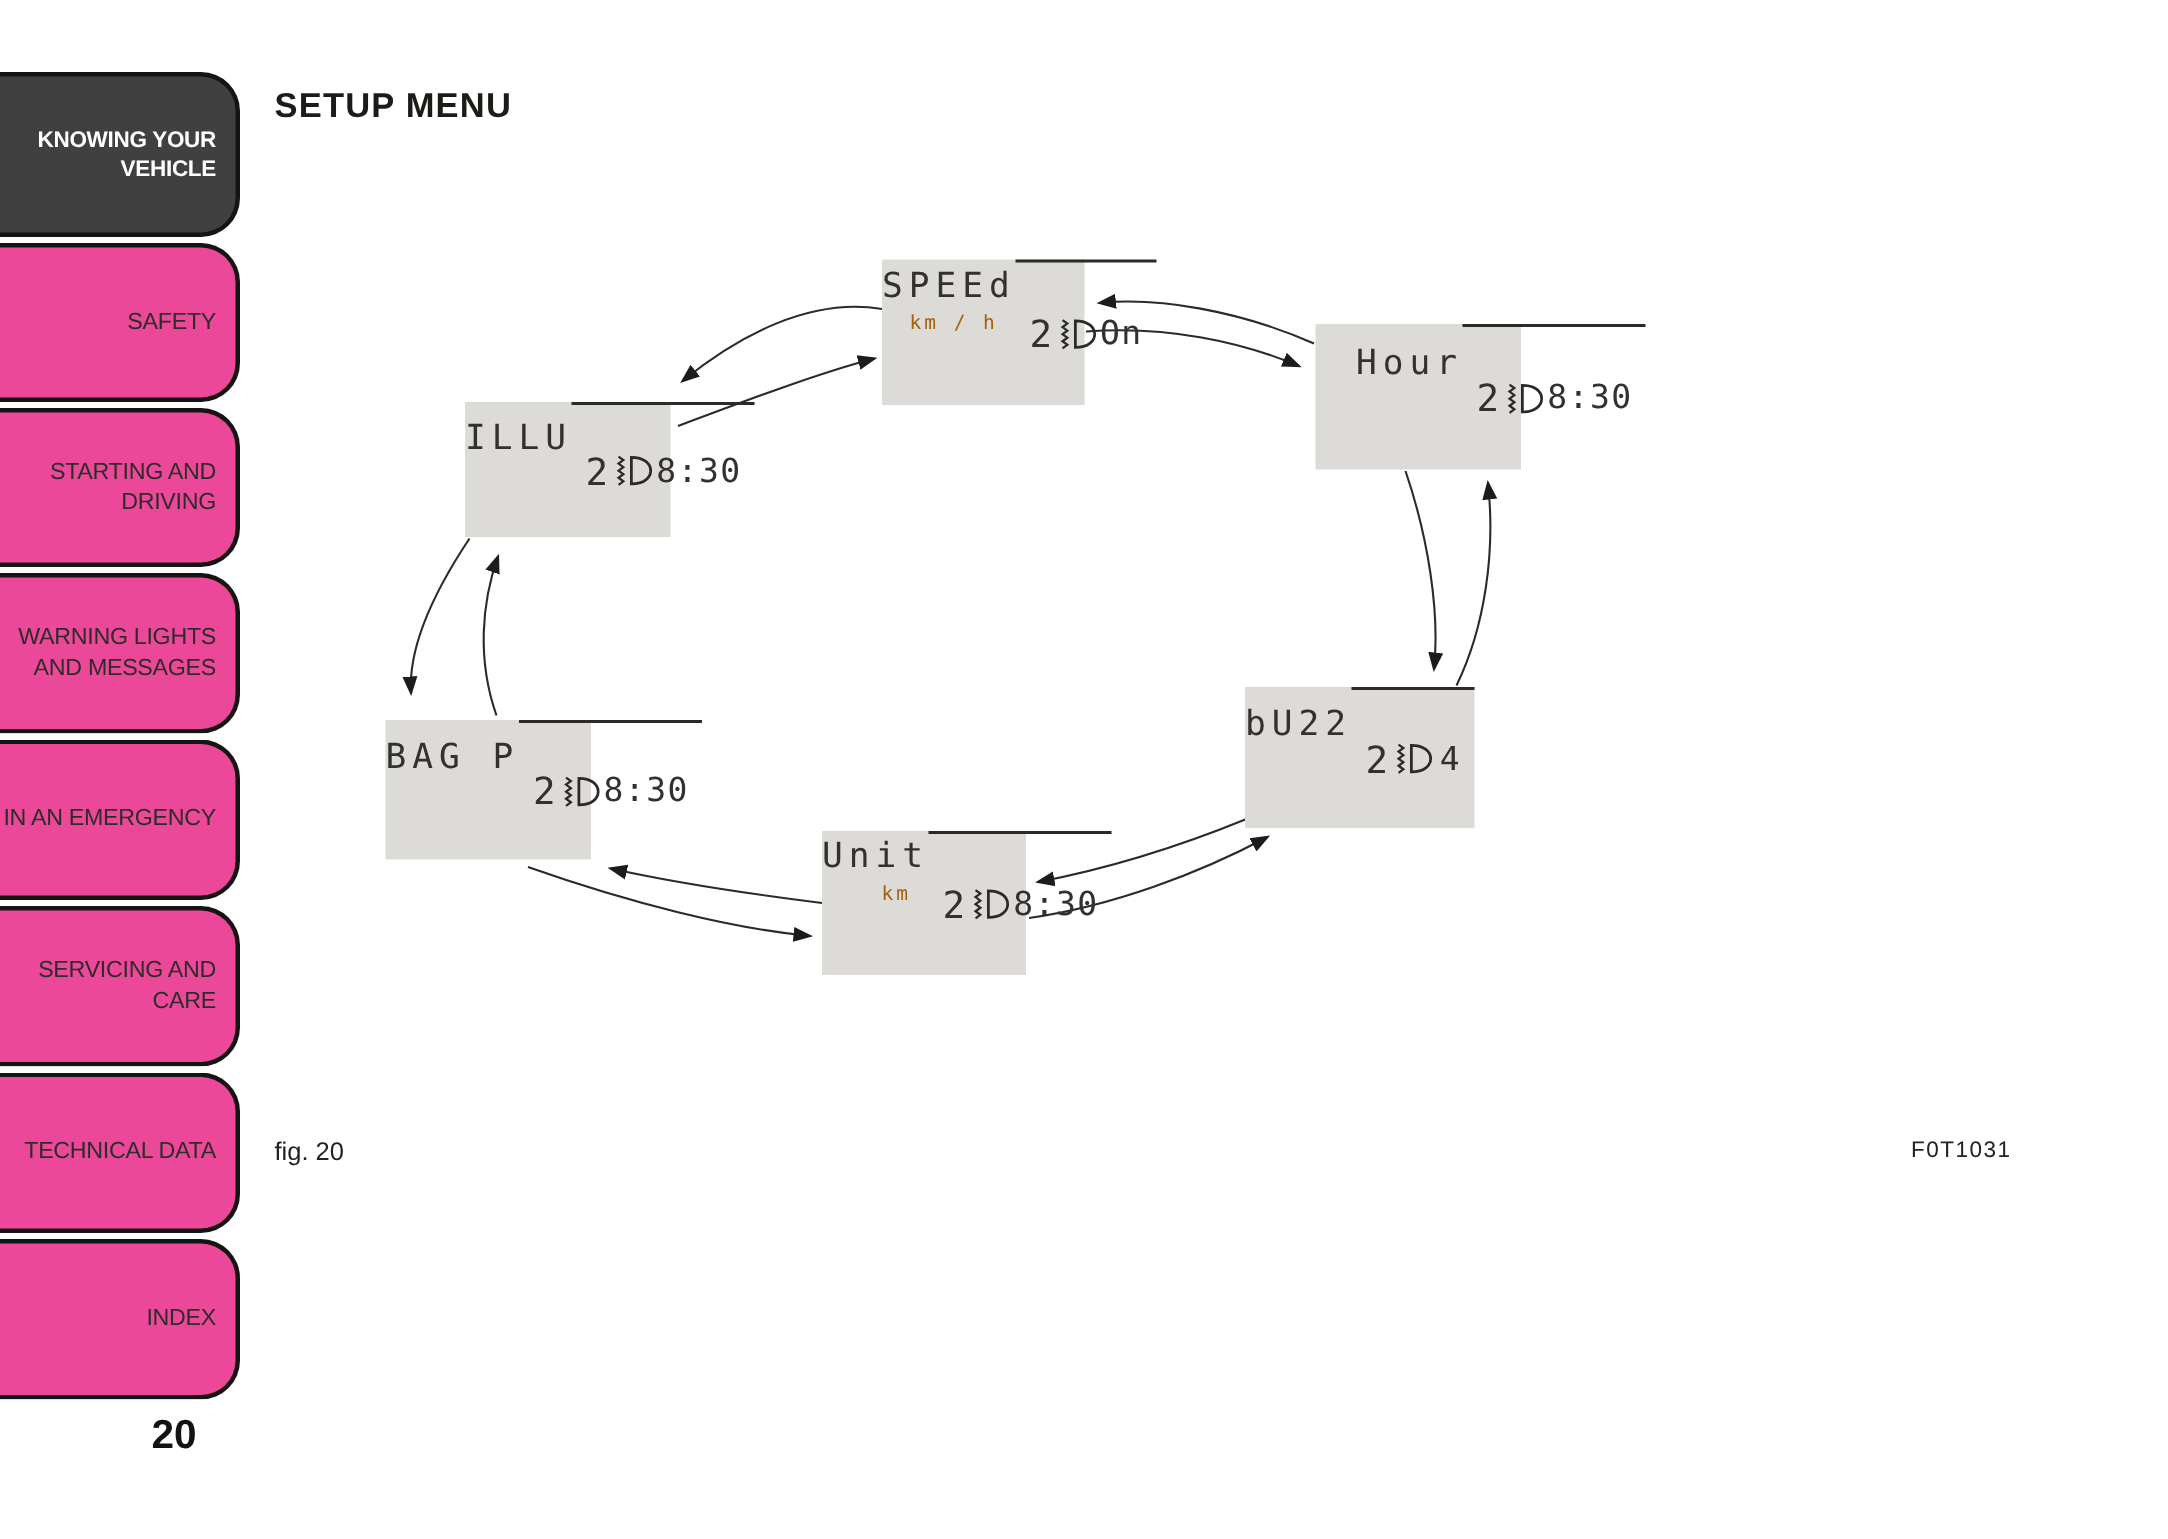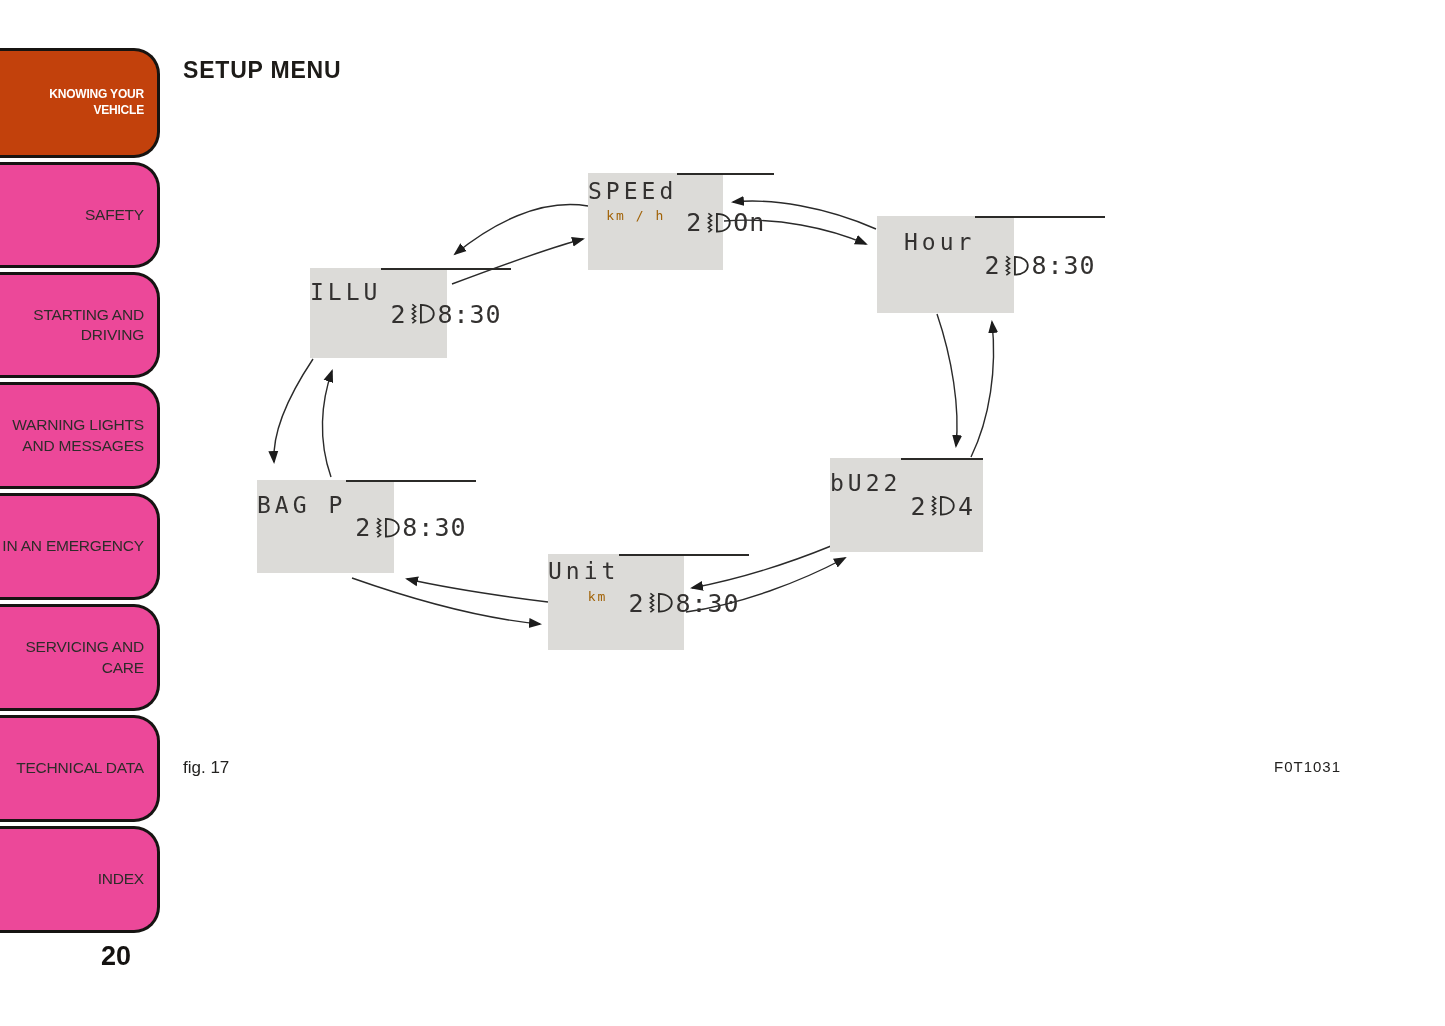--- a/index.html
+++ b/index.html
@@ -11,22 +11,22 @@
   .tab{
     position:absolute;left:0;width:160px;
     background:#ec4899;border:3px solid #161412;border-left:none;
     border-radius:0 26px 26px 0;
     display:flex;align-items:center;justify-content:flex-end;
     box-sizing:border-box;padding-right:13px;
     font-size:15.5px;line-height:1.3;text-align:right;color:#2e2c2a;
     letter-spacing:-0.2px;
   }
   .tab.active{
-    background:#c2410c;border-color:#171411;color:#ffffff;
-    font-weight:bold;font-size:12px;
+    background:#404040;border-color:#171411;color:#ffffff;
+    font-weight:bold;font-size:15px;
   }
   .page-number{
     position:absolute;left:86px;top:941px;width:60px;text-align:center;
     font-size:27px;font-weight:bold;color:#141210;
   }
   
   .page-title{
     position:absolute;left:183px;top:42px;
     font-size:23px;font-weight:bold;letter-spacing:0.8px;color:#1d1b18;
   }
@@ -49,21 +49,21 @@
     font-size:13px;letter-spacing:2px;color:#a16207;
   }
   .lcd-sub:empty{display:none;}
   .lcd-bottom{
     flex:1;border-top:2px solid #2b2a28;
     display:flex;align-items:center;justify-content:space-between;
     padding:0 9px;box-sizing:border-box;
   }
   .lcd-left{display:flex;align-items:center;}
   .lcd-prefix{font-size:25px;letter-spacing:0;}
-  .lcd-value{font-size:25px;letter-spacing:1px;}
+  .lcd-value{font-size:22px;letter-spacing:1px;}
   .lamp-icon{margin-left:2px;}
   
   .arrows{position:absolute;left:0;top:0;pointer-events:none;}
 </style>
 </head>
 <body>
 
 <nav>
   <div class="tab active" style="top:48px;height:110px;">
       <span>KNOWING YOUR VEHICLE</span>
@@ -86,21 +86,21 @@
   <div class="tab" style="top:715px;height:107px;">
       <span>TECHNICAL DATA</span>
     </div>
   <div class="tab" style="top:826px;height:107px;">
       <span>INDEX</span>
     </div>
   <div class="page-number">20</div>
 </nav>
 
 <h1 class="page-title">SETUP MENU</h1>
-<div class="fig-caption">fig. 17</div>
+<div class="fig-caption">fig. 20</div>
 <div class="fig-code">F0T1031</div>
 
 <svg class="arrows" width="1445" height="1026">
   <defs>
     <marker id="ah" markerWidth="15" markerHeight="12" refX="11" refY="6" orient="auto" markerUnits="userSpaceOnUse">
       <path d="M0,1 L13,6 L0,11 Z" fill="#1c1c1c"></path>
     </marker>
   </defs>
   <g fill="none" stroke="#2a2a2a" stroke-width="1.4">
     <path d="M588,206 C540,198 492,224 455,254" marker-end="url(#ah)"></path>

